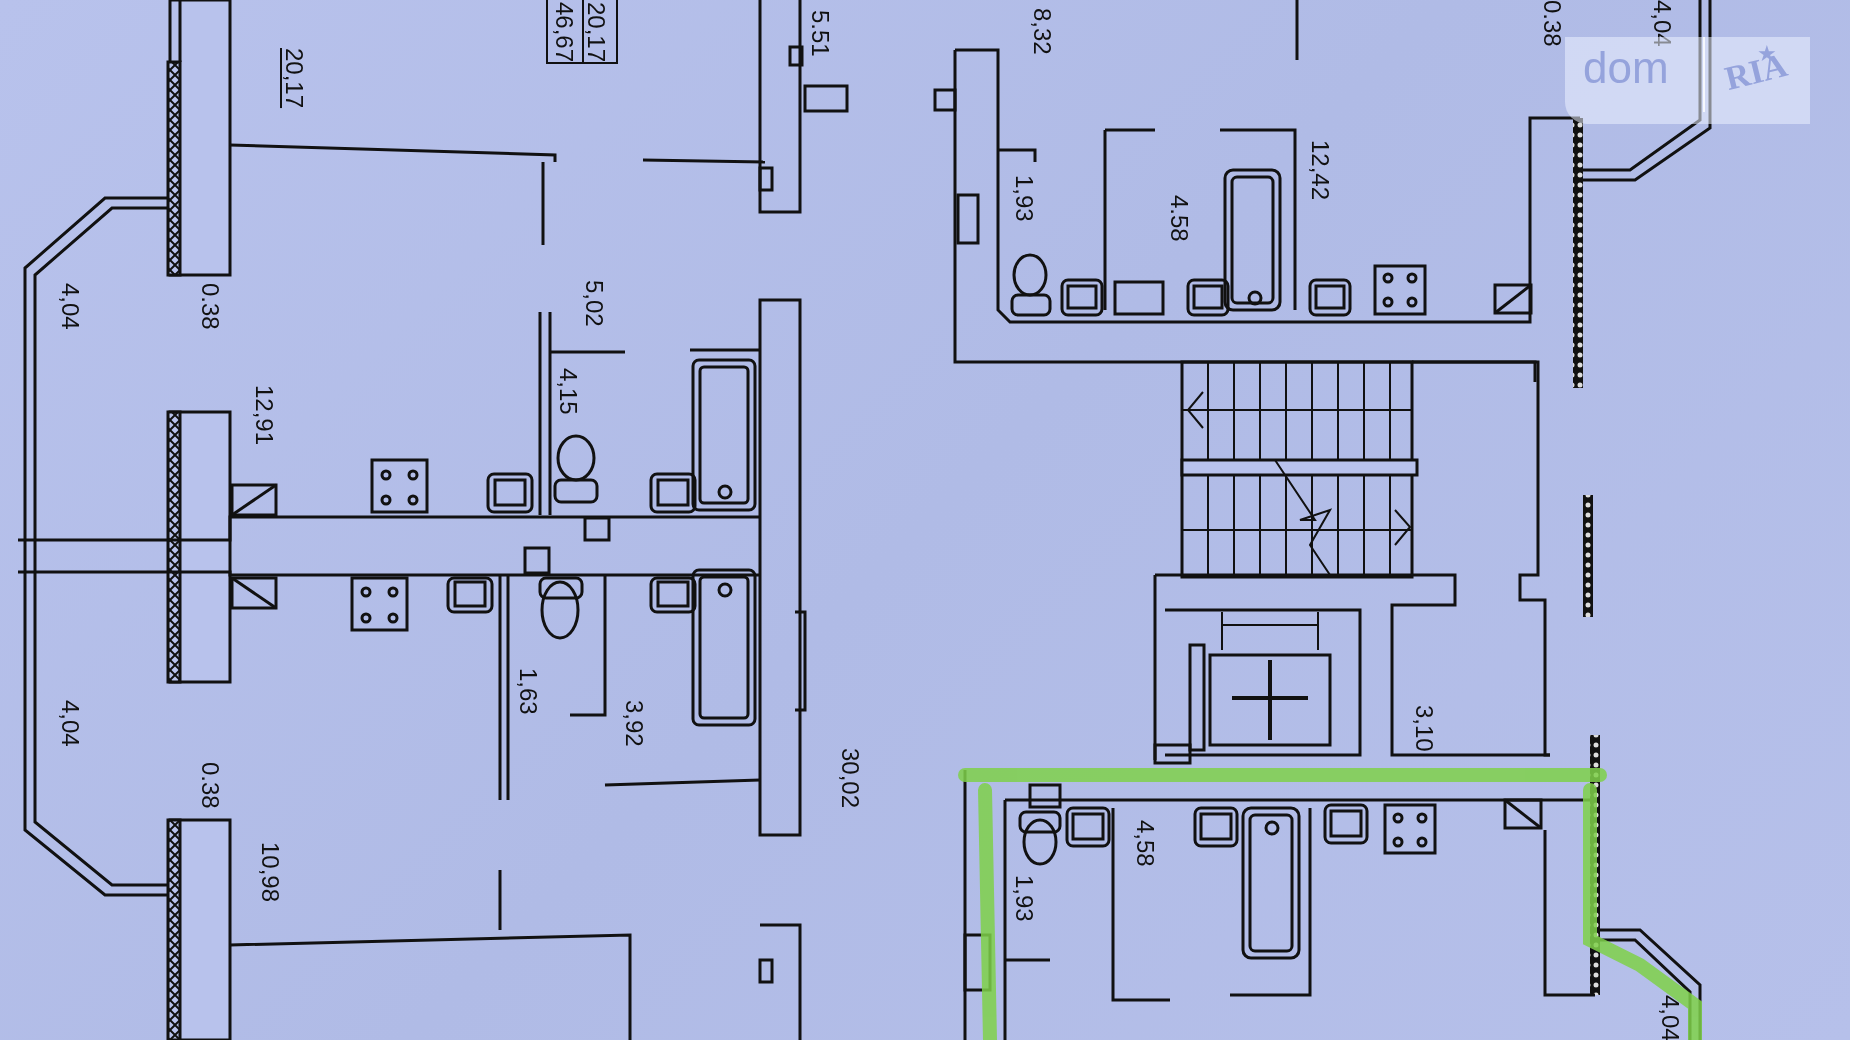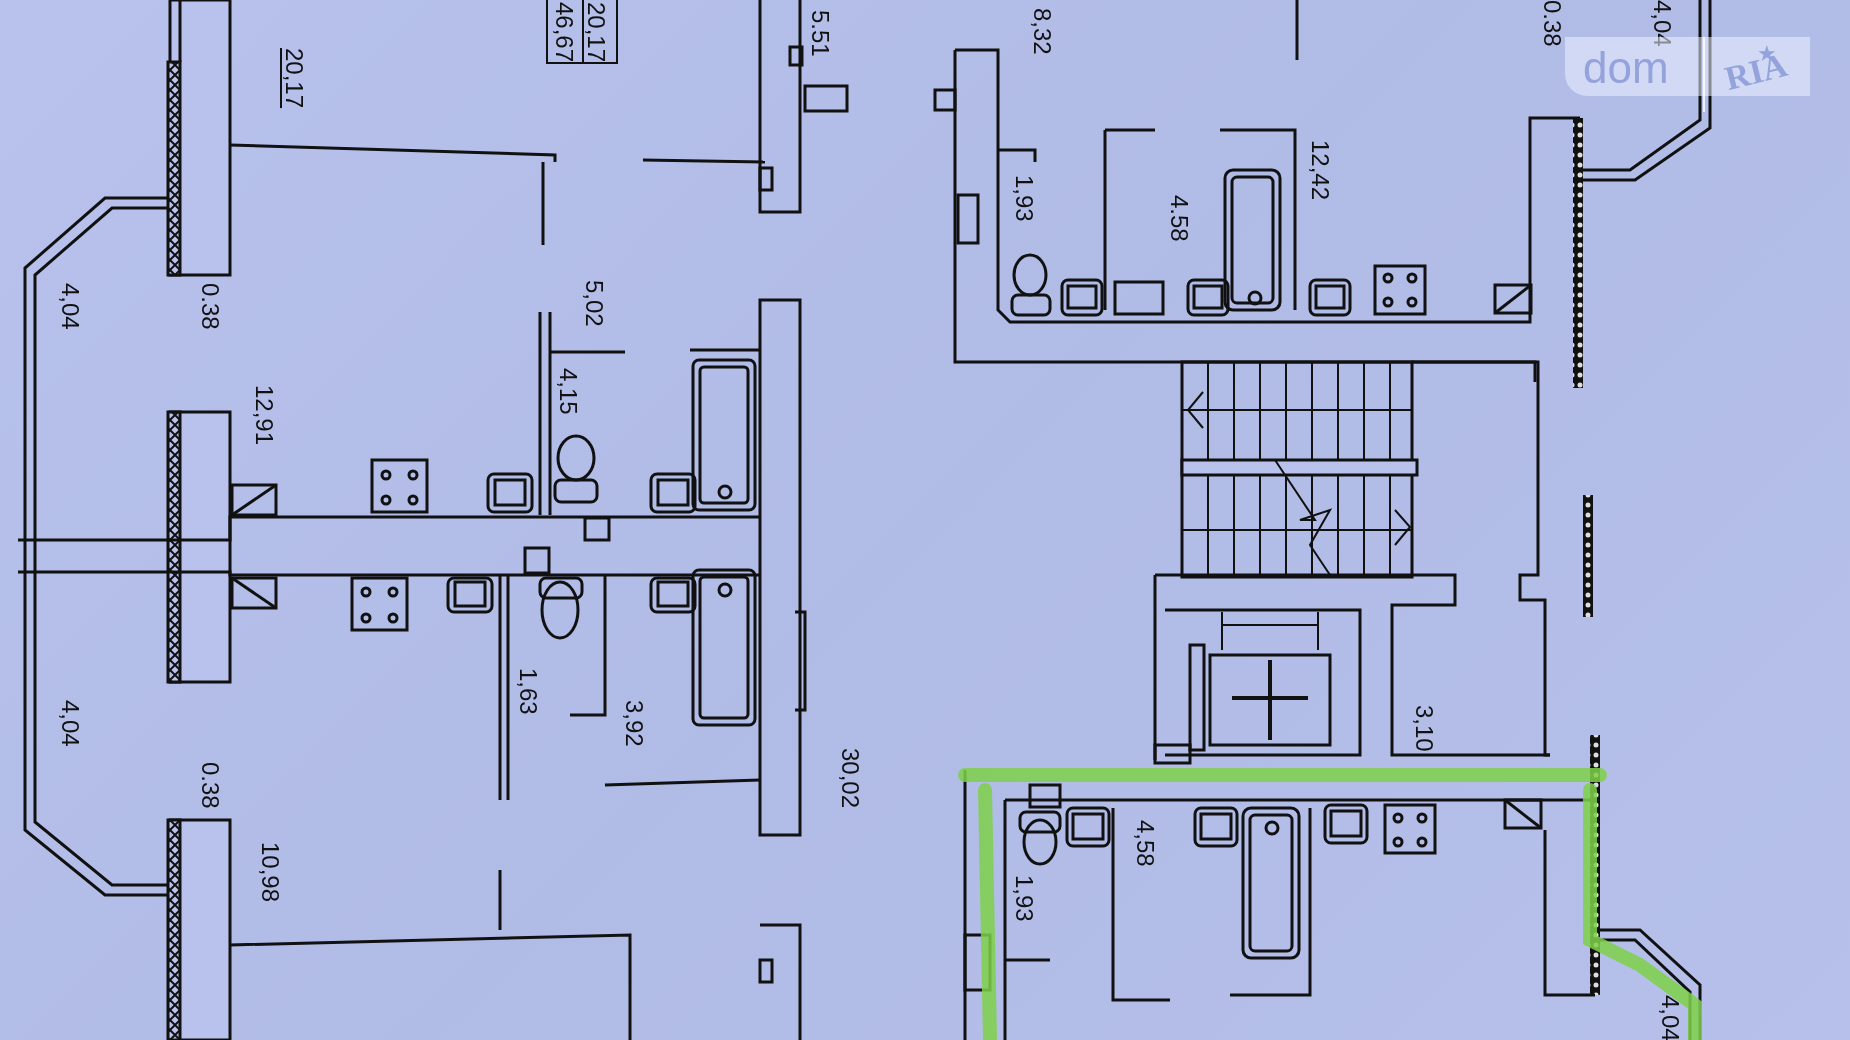--- a/index.html
+++ b/index.html
@@ -4,21 +4,21 @@
 <style>
   html, body { margin:0; padding:0; }
   body { width:1850px; height:1040px; overflow:hidden; background:#b3bde8; position:relative; font-family:"Liberation Sans", sans-serif; }
   #plan { position:absolute; left:0; top:0; width:1850px; height:1040px; background:linear-gradient(135deg,#b8c2ec 0%,#b0bbe6 50%,#b6c0ea 100%); }
   .dim { position:absolute; font-family:"Liberation Sans", sans-serif; font-size:24px; color:#111; writing-mode:vertical-rl; white-space:nowrap; line-height:1; }
   .dim.u { text-decoration:underline; }
   .boxlabel { position:absolute; left:546px; top:0; width:68px; height:62px; border:2px solid #111; border-top:none; }
   .boxlabel span { position:absolute; top:2px; writing-mode:vertical-rl; font-size:24px; color:#111; line-height:1; }
   .boxlabel .a { left:36px; } .boxlabel .b { left:4px; }
   .boxlabel .div { position:absolute; left:34px; top:0; width:2px; height:62px; background:#111; }
-  #watermark { position:absolute; left:1565px; top:37px; width:245px; height:59px; background:rgba(235,240,255,0.55); border-radius:0 0 0 22px; }
+  #watermark { position:absolute; left:1565px; top:37px; width:245px; height:87px; background:rgba(235,240,255,0.55); border-radius:0 0 0 22px; }
   #watermark .dom { position:absolute; left:18px; top:6px; font-size:44px; color:#95a3dc; font-family:"Liberation Sans", sans-serif; }
   #watermark .sep { position:absolute; left:138px; top:0; width:2px; height:75px; background:rgba(255,255,255,0.8); }
   #watermark .ria { position:absolute; left:160px; top:16px; font-size:34px; font-weight:bold; color:#95a3dc; font-family:"Liberation Serif", serif; transform:rotate(-14deg); }
   #watermark .star { position:absolute; left:192px; top:4px; font-size:22px; color:#95a3dc; }
 </style>
 </head>
 <body>
 
 <div id="plan">
   <svg width="1850" height="1040" viewBox="0 0 1850 1040" style="position:absolute;left:0;top:0">

